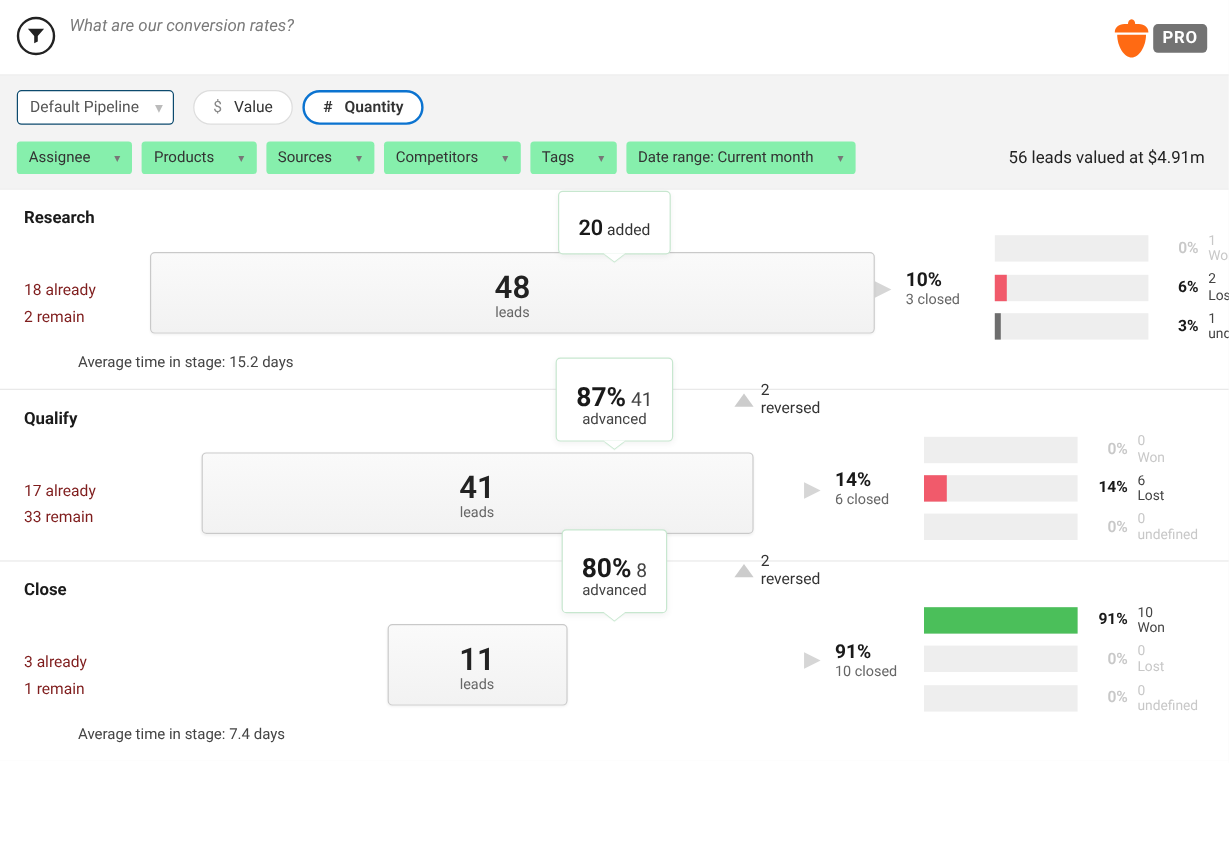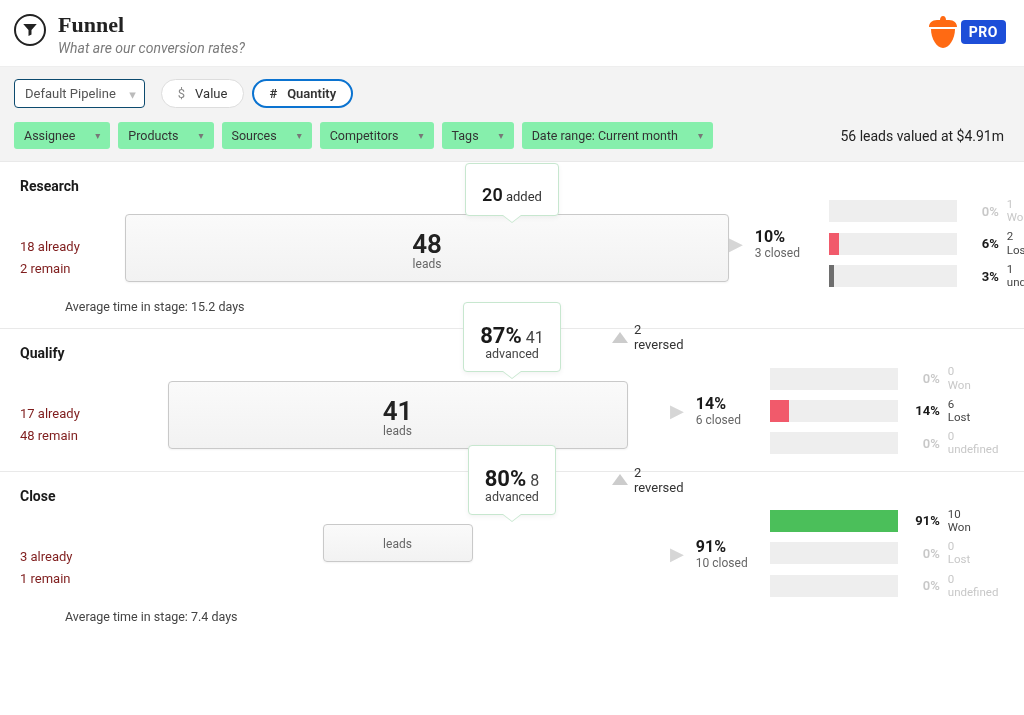--- a/index.html
+++ b/index.html
@@ -8,21 +8,21 @@
 
   
   .header { display: flex; align-items: flex-start; padding: 12px 18px 10px 14px; }
   .header-left { display: flex; align-items: flex-start; gap: 12px; }
   .title-icon { width: 32px; height: 32px; border: 2px solid #222; border-radius: 50%; display:flex; align-items:center; justify-content:center; margin-top:2px;}
   .title-icon svg { width:18px; height:18px; }
   .title-block h1 { font-family: Georgia, "Times New Roman", serif; font-size: 22px; font-weight: 700; color:#222; }
   .title-block .subtitle { font-style: italic; color:#7a7a7a; font-size:14px; margin-top:2px; }
   .logo { margin-left: auto; display:flex; align-items:flex-start; gap:0; }
   .acorn { width:40px; height:40px; }
-  .pro-badge { background:#1d4ed8; color:#fff; font-weight:700; font-size:14px; padding:4px 8px; border-radius:4px; margin-top:8px; margin-left:-2px; letter-spacing:.5px;}
+  .pro-badge { background:#737373; color:#fff; font-weight:700; font-size:14px; padding:4px 8px; border-radius:4px; margin-top:8px; margin-left:-2px; letter-spacing:.5px;}
 
   
   .controls { background:#f3f3f3; padding:12px 14px 0 14px; border-top:1px solid #eee;}
   .row1 { display:flex; gap:10px; align-items:center; }
   .pipe-select { background:#fff; border:1px solid #0c4a6e; border-radius:4px; padding:6px 28px 6px 10px; font-size:13px; color:#555; position:relative; cursor:pointer; }
   .pipe-select .chev { position:absolute; right:8px; top:50%; transform:translateY(-50%); color:#bbb; }
   .seg { display:flex; gap:8px; margin-left:6px; }
   .seg-btn { background:#fff; border:1px solid #ddd; border-radius:18px; padding:6px 16px; font-size:13px; color:#333; display:flex; gap:10px; align-items:center; cursor:pointer; }
   .seg-btn .sym { color:#888; }
   .seg-btn.active { border:2px solid #0b73d0; padding:5px 15px; font-weight:600; }
@@ -96,21 +96,20 @@
 <div class="page">
 
 <div class="header">
   <div class="header-left">
     <div class="title-icon">
       <svg viewBox="0 0 24 24" fill="#222">
             <path d="M3 4h18l-7 8v6l-4 2v-8z"></path>
           </svg>
     </div>
     <div class="title-block">
-      <h1>Funnel</h1>
       <div class="subtitle">What are our conversion rates?</div>
     </div>
   </div>
   <div class="logo">
     <svg class="acorn" viewBox="0 0 40 40">
       <path fill="#ff6a13" d="M20 4c2 0 3 2 3 4h3c5 0 8 3 8 7H6c0-4 3-7 8-7h3c0-2 1-4 3-4z"></path>
       <path fill="#ff6a13" d="M8 17h24c0 10-6 19-12 19S8 27 8 17z"></path>
     </svg>
     <span class="pro-badge">PRO</span>
   </div>
@@ -241,21 +240,21 @@
           <span>2 reversed</span>
         </div>
       </div>
     </div>
       <div class="stage">
     <div class="stage-inner">
       <div>
         <div class="stage-name">Qualify</div>
         <div class="left-stats">
           <div>17 already</div>
-          <div>48 remain</div>
+          <div>33 remain</div>
         </div>
       </div>
       <div class="center">
         <div class="leads-box" style="width:460px">
           <div class="num">41</div>
           <div class="lbl">leads</div>
         </div>
       </div>
       <div class="right">
         <div class="arrow">▶</div>
@@ -317,20 +316,21 @@
     <div class="stage-inner">
       <div>
         <div class="stage-name">Close</div>
         <div class="left-stats">
           <div>3 already</div>
           <div>1 remain</div>
         </div>
       </div>
       <div class="center">
         <div class="leads-box" style="width:150px">
+          <div class="num">11</div>
           <div class="lbl">leads</div>
         </div>
       </div>
       <div class="right">
         <div class="arrow">▶</div>
         <div class="close-pct">
           <div class="p">91%</div>
           <div class="s">10 closed</div>
         </div>
         <div class="bars">

